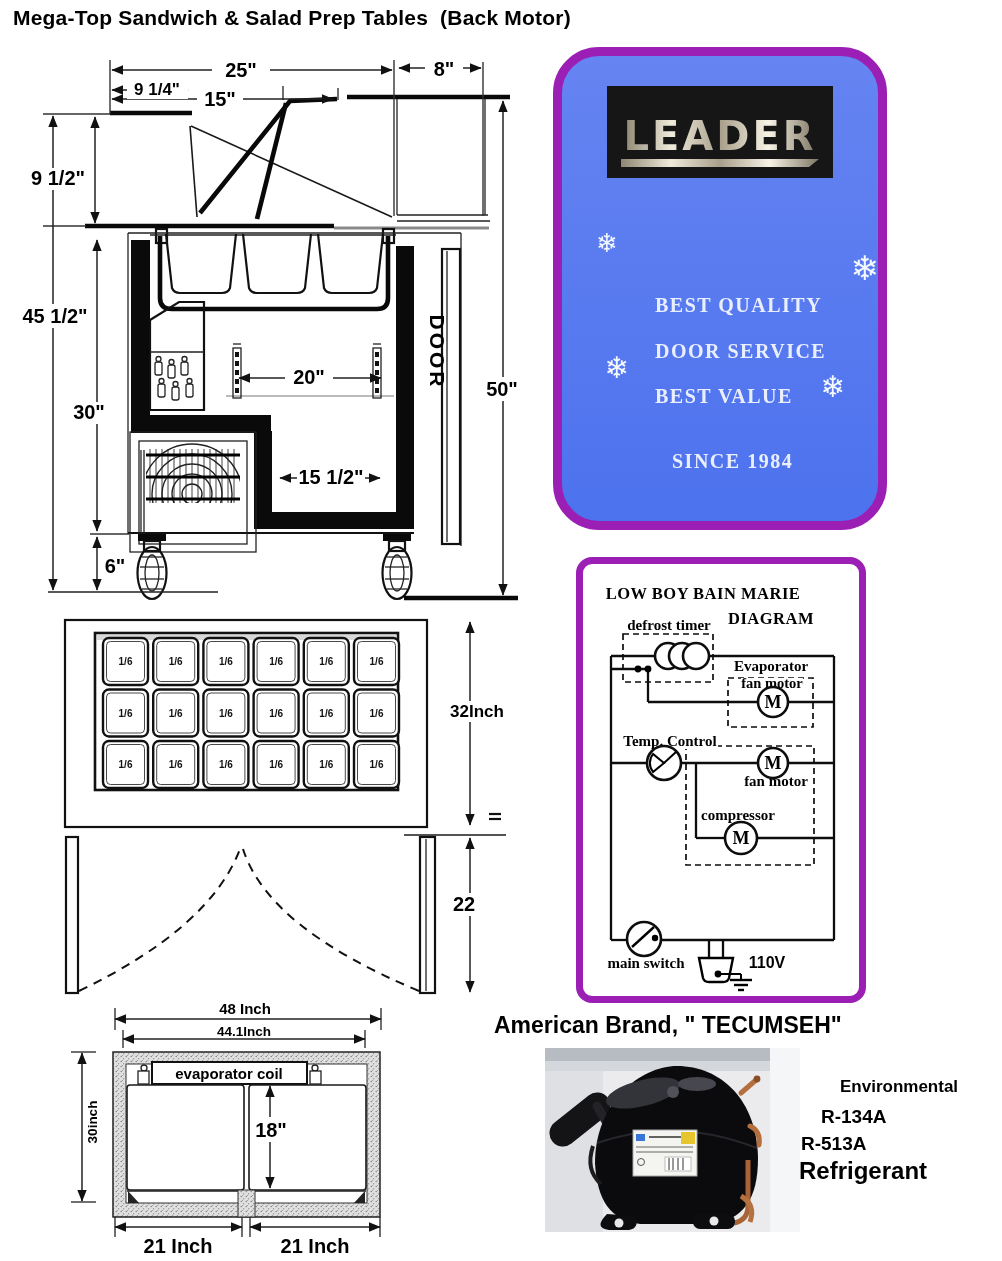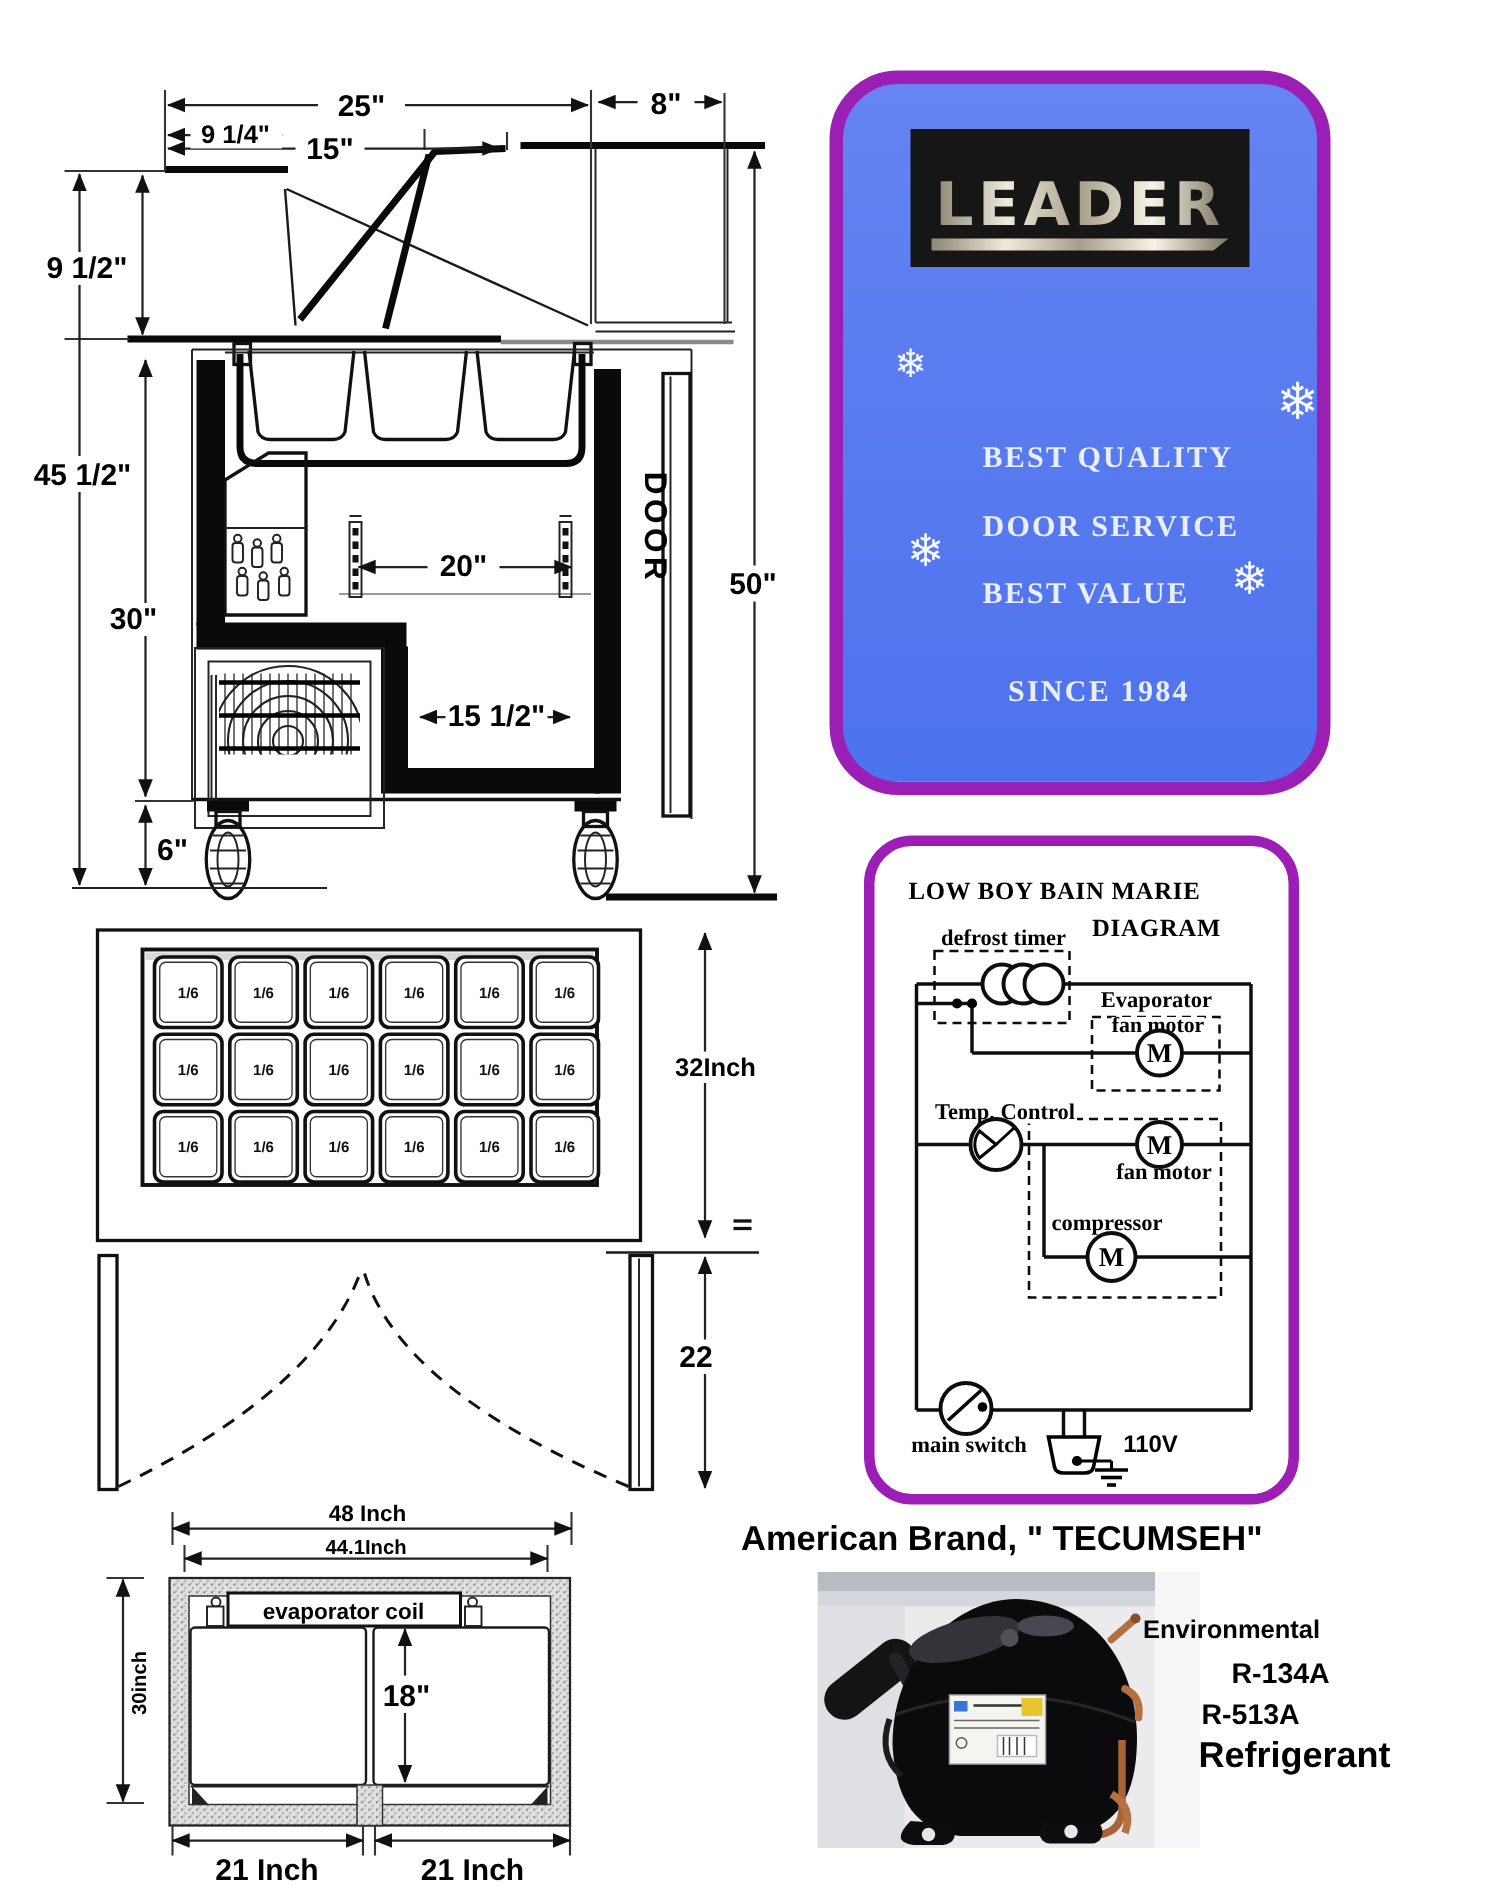--- a/index.html
+++ b/index.html
@@ -42,34 +42,35 @@
       border:9px solid #9c1fb5;border-radius:46px;
       background:linear-gradient(180deg,#6684f2 0%,#5c7df0 38%,#4d72ee 100%);}
   .logo-box{position:absolute;left:50%;top:30px;transform:translateX(-50%);
       width:226px;height:92px;background:#161616;display:flex;align-items:flex-end;justify-content:center;}
   .slogan{position:absolute;left:93px;font:bold 20px "Liberation Serif",serif;
       color:#e9efff;letter-spacing:1.5px;white-space:nowrap;margin-top:34px;}
   .snow{position:absolute;color:#f4f8ff;font-family:"DejaVu Sans",sans-serif;
       transform:translate(-50%,-50%);line-height:1;}
   
   .circuit-card{position:absolute;left:576px;top:557px;width:276px;height:432px;
-      border:7px solid #9c1fb5;border-radius:32px;background:#fff;text-decoration:underline;}
+      border:7px solid #9c1fb5;border-radius:16px;background:#fff;text-decoration:underline;}
   
   .tecumseh{position:absolute;left:494px;top:1012px;font:bold 23px "Liberation Sans",sans-serif;white-space:pre;}
-  .env1{position:absolute;left:762px;top:1077px;font:bold 17px "Liberation Sans",sans-serif;}
+  .env1{position:absolute;left:840px;top:1077px;font:bold 17px "Liberation Sans",sans-serif;}
   .env2{position:absolute;left:821px;top:1106px;font:bold 19px "Liberation Sans",sans-serif;}
   .env3{position:absolute;left:801px;top:1133px;font:bold 19px "Liberation Sans",sans-serif;}
   .env4{position:absolute;left:799px;top:1157px;font:bold 24px "Liberation Sans",sans-serif;}
   svg{position:absolute;}
 </style>
 </head>
 <body>
 
 <div class="page">
 
+  <div class="page-title">Mega-Top Sandwich &amp; Salad Prep Tables  (Back Motor)</div>
 
   <svg style="left:0;top:40px" width="525" height="570" viewBox="0 0 525 570">
     <defs>
       <marker id="arw" viewBox="0 0 10 10" refX="8.5" refY="5" markerWidth="9" markerHeight="9" orient="auto-start-reverse">
         <path d="M0,1.4 L9,5 L0,8.6 z" fill="#111"></path>
       </marker>
       <clipPath id="coilClip">
           <rect x="146" y="409" width="94" height="94"></rect>
         </clipPath>
     </defs>

